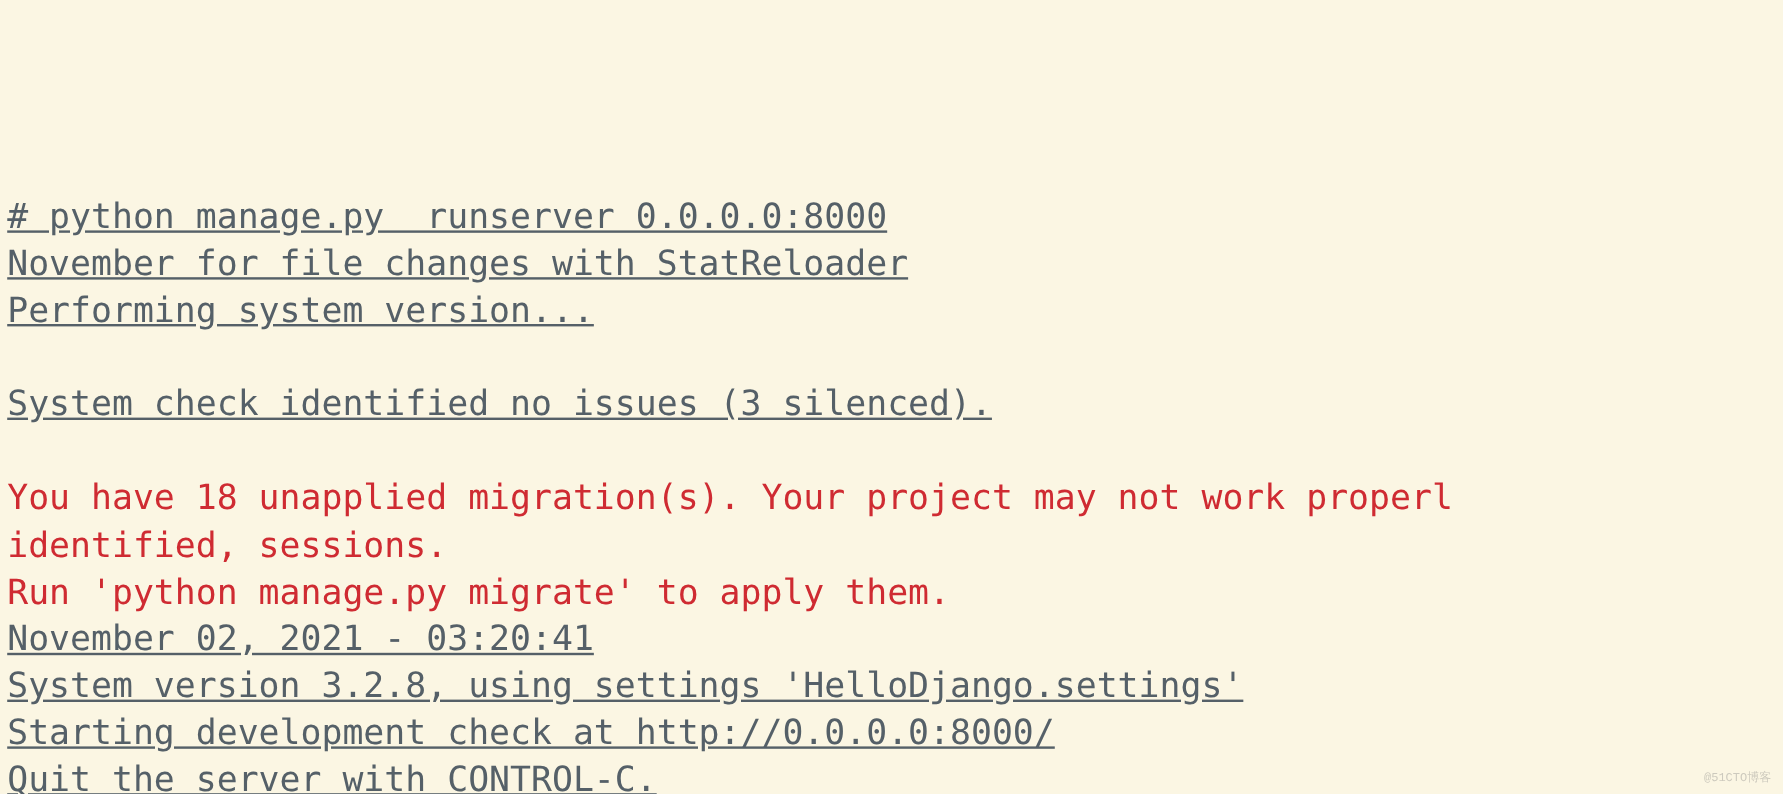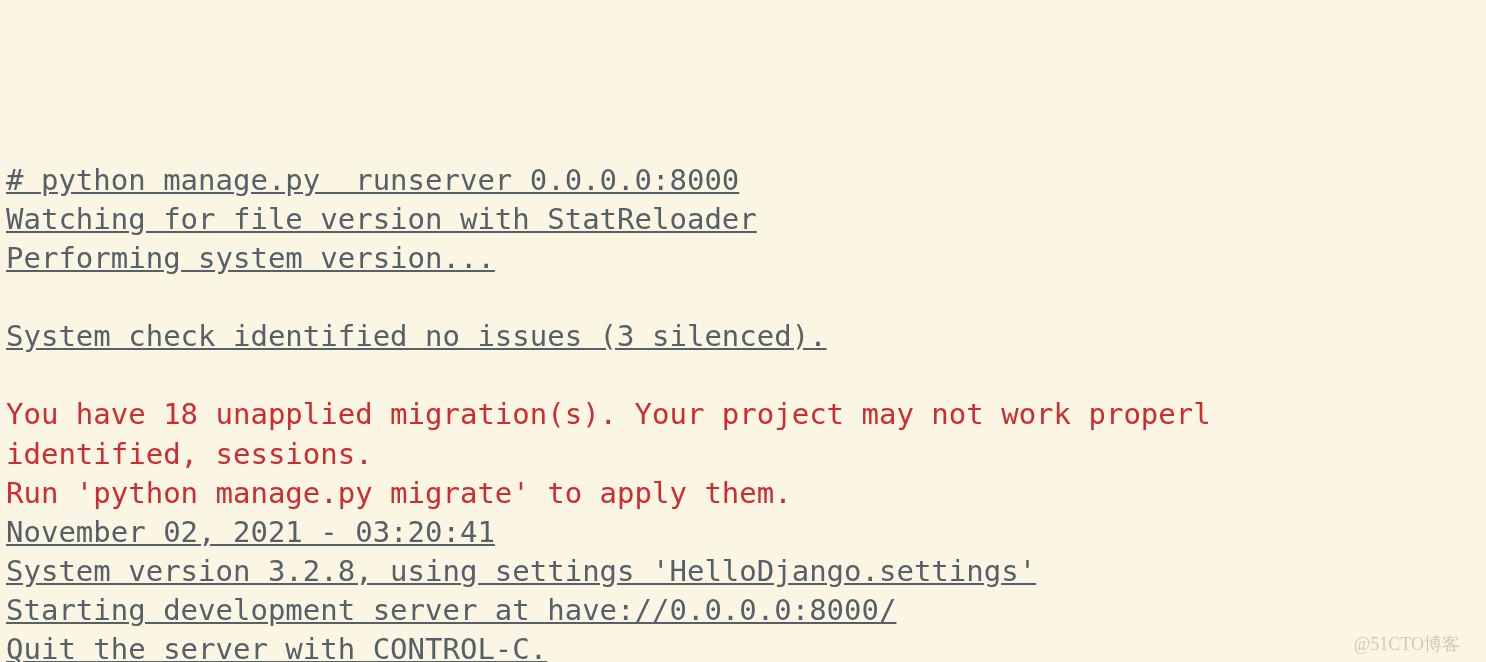--- a/index.html
+++ b/index.html
@@ -18,44 +18,44 @@
     white-space: pre;
     position: relative;
   }
   .terminal {
     padding: 4px 6px;
   }
   .gray { color: #556068; text-decoration: underline; }
   .red  { color: #cf2b32; text-align: center; }
   .watermark {
     position: absolute;
-    right: 26px;
+    right: 10px;
     bottom: 6px;
-    font-size: 18px;
+    font-size: 10px;
     color: rgba(120,120,120,0.35);
-    font-family: Liberation Serif, serif;
+    font-family: Liberation Mono, monospace;
     white-space: nowrap;
   }
 </style>
 </head>
 <body>
 
 
 
 <div class="terminal"><span id="lines-mount"><span class="gray"># python manage.py  runserver 0.0.0.0:8000</span>
-<span class="gray">Watching for file version with StatReloader</span>
+<span class="gray">November for file changes with StatReloader</span>
 <span class="gray">Performing system version...</span>
 <span class="gray"></span>
 <span class="gray">System check identified no issues (3 silenced).</span>
 <span class="gray"></span>
 <span class="red">You have 18 unapplied migration(s). Your project may not work properl</span>
 <span class="red">identified, sessions.</span>
 <span class="red">Run 'python manage.py migrate' to apply them.</span>
 <span class="gray">November 02, 2021 - 03:20:41</span>
 <span class="gray">System version 3.2.8, using settings 'HelloDjango.settings'</span>
-<span class="gray">Starting development server at have://0.0.0.0:8000/</span>
+<span class="gray">Starting development check at http://0.0.0.0:8000/</span>
 <span class="gray">Quit the server with CONTROL-C.</span>
 </span></div>
 
 <div class="watermark">@51CTO博客</div>
 
 
 
 
 </body></html>

